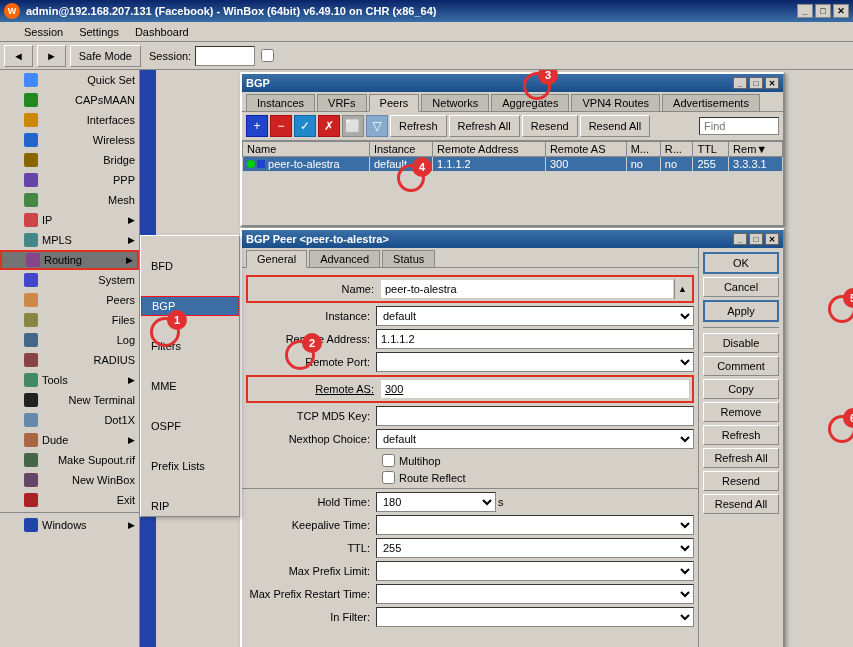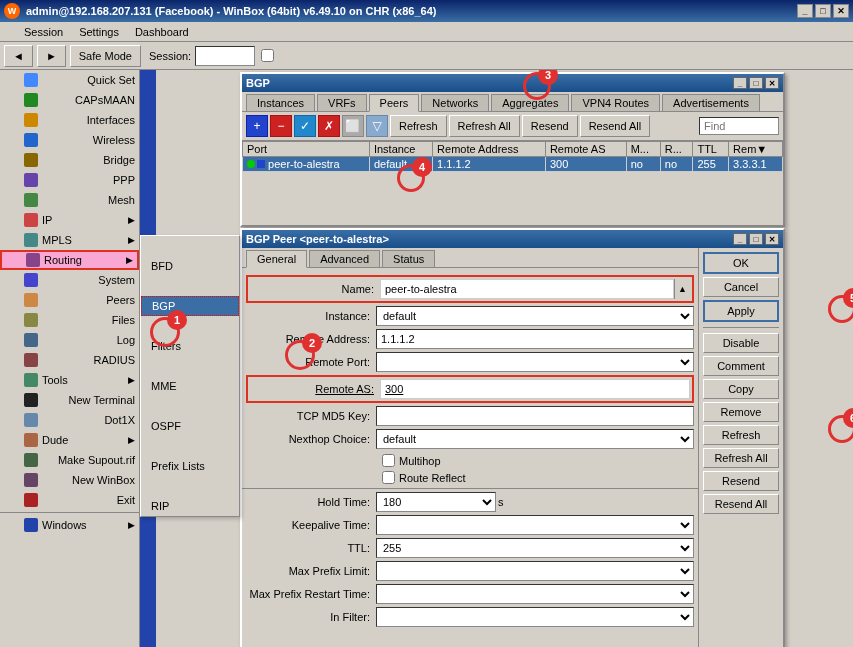--- a/index.html
+++ b/index.html
@@ -503,21 +503,21 @@
     <div class="sidebar-item">
       <div class="sidebar-icon icon-ip"></div>
       <span>IP</span>
       <span class="sidebar-arrow">▶</span>
     </div>
     <div class="sidebar-item">
       <div class="sidebar-icon icon-mpls"></div>
       <span>MPLS</span>
       <span class="sidebar-arrow">▶</span>
     </div>
-    <div class="sidebar-item highlighted" style="border:2px solid #e03020; background:#f9a8d4;">
+    <div class="sidebar-item highlighted" style="border:2px solid #e03020; background:#737373;">
       <div class="sidebar-icon icon-routing"></div>
       <span>Routing</span>
       <span class="sidebar-arrow">▶</span>
     </div>
     <div class="sidebar-item">
       <div class="sidebar-icon icon-system"></div>
       <span>System</span>
     </div>
     <div class="sidebar-item">
       <div class="sidebar-icon icon-queues"></div>
@@ -630,21 +630,21 @@
         <button class="toolbar-btn">Refresh All</button>
         <button class="toolbar-btn">Resend</button>
         <button class="toolbar-btn">Resend All</button>
         <input class="find-input" type="text" placeholder="Find" style="">
       </div>
 
       <div style="overflow:auto; max-height:60px;">
         <table class="data-table">
           <thead>
             <tr>
-              <th>Port</th>
+              <th>Name</th>
               <th>Instance</th>
               <th>Remote Address</th>
               <th>Remote AS</th>
               <th>M...</th>
               <th>R...</th>
               <th>TTL</th>
               <th>Rem▼</th>
             </tr>
           </thead>
           <tbody>

